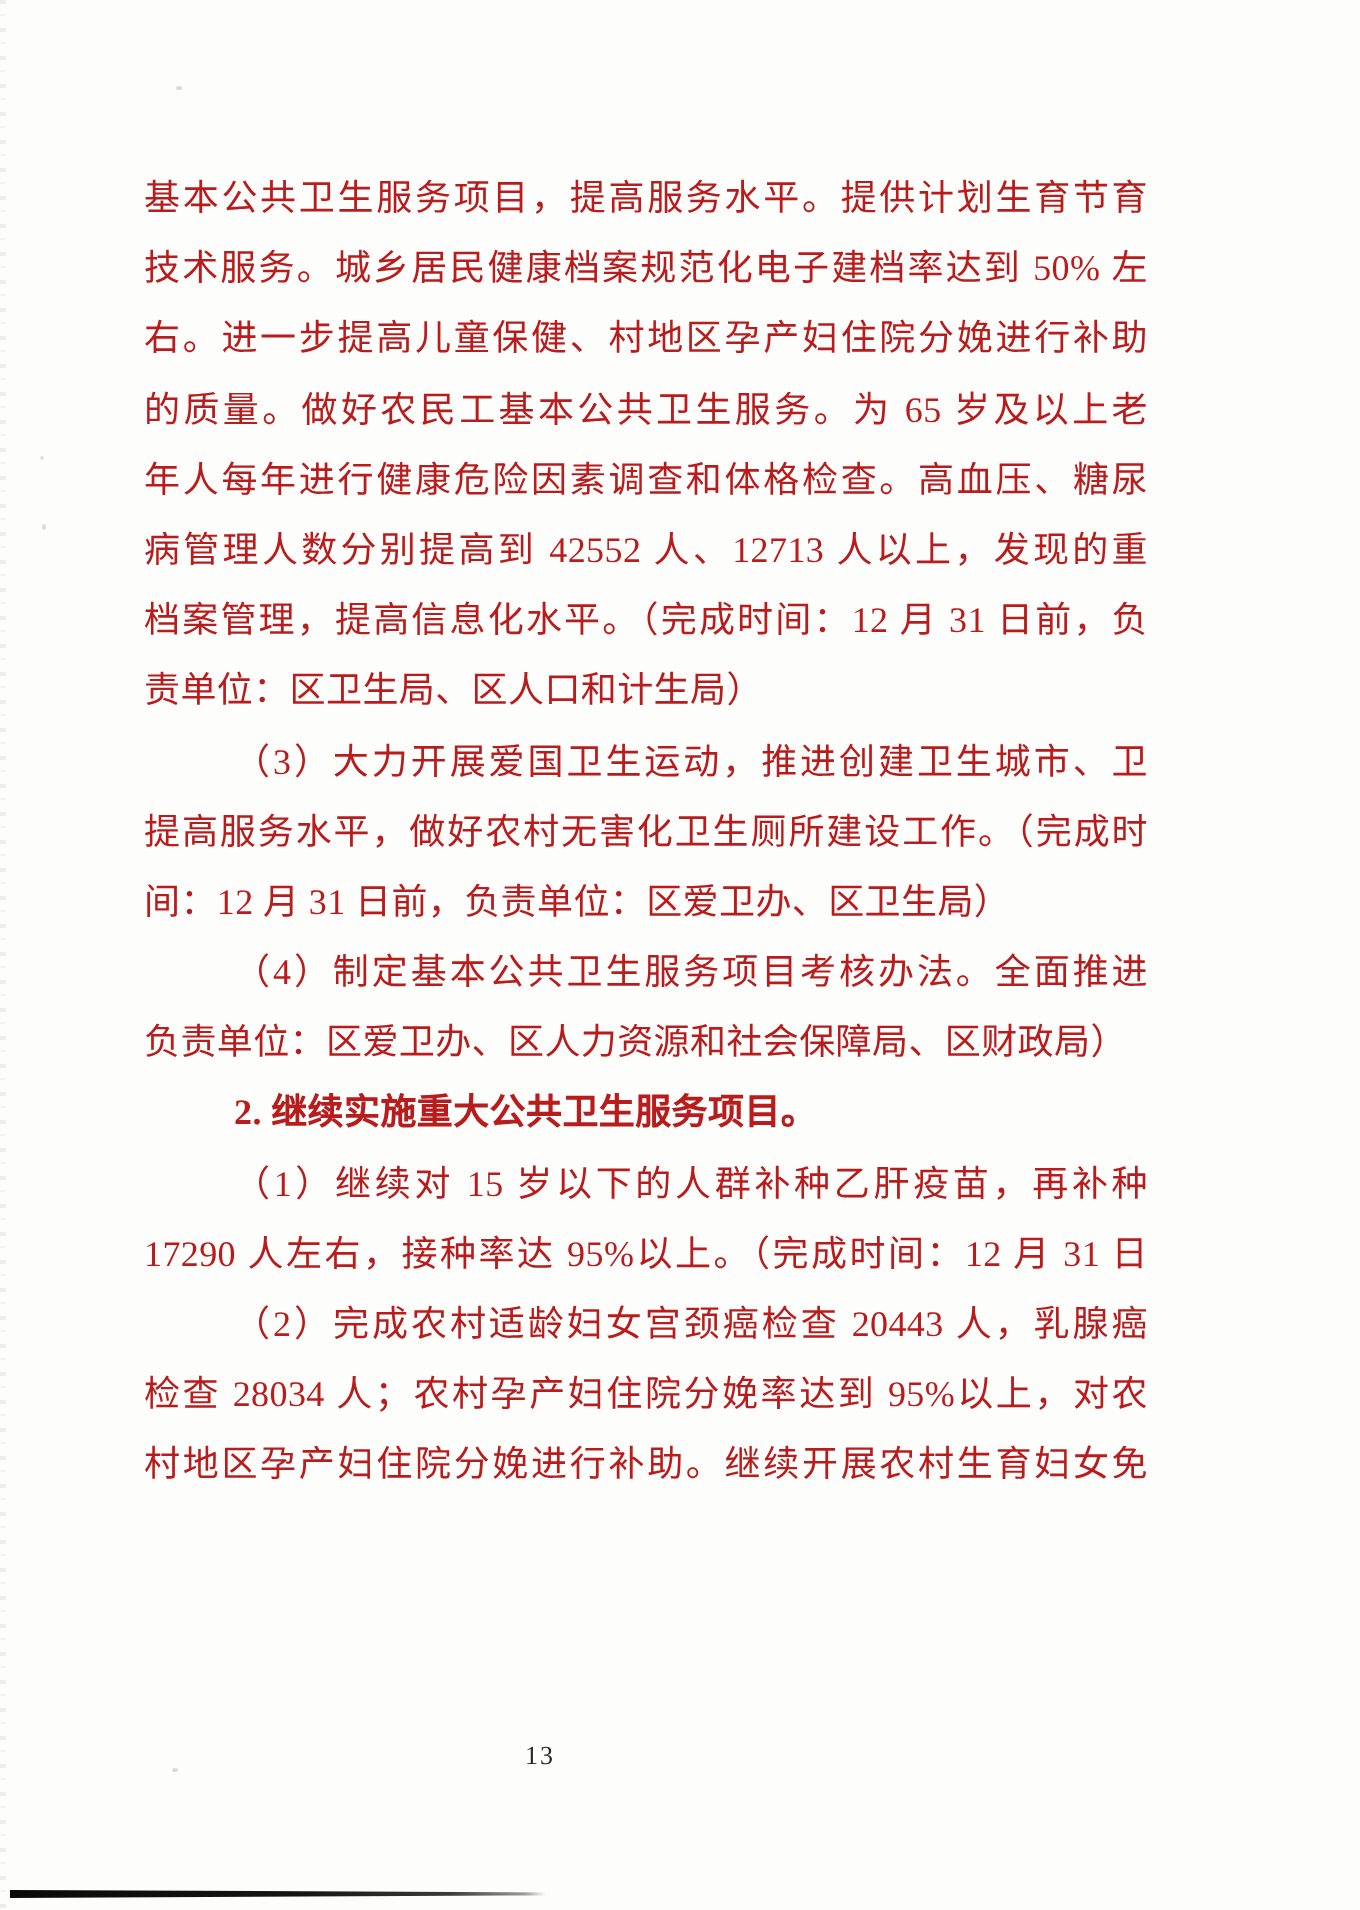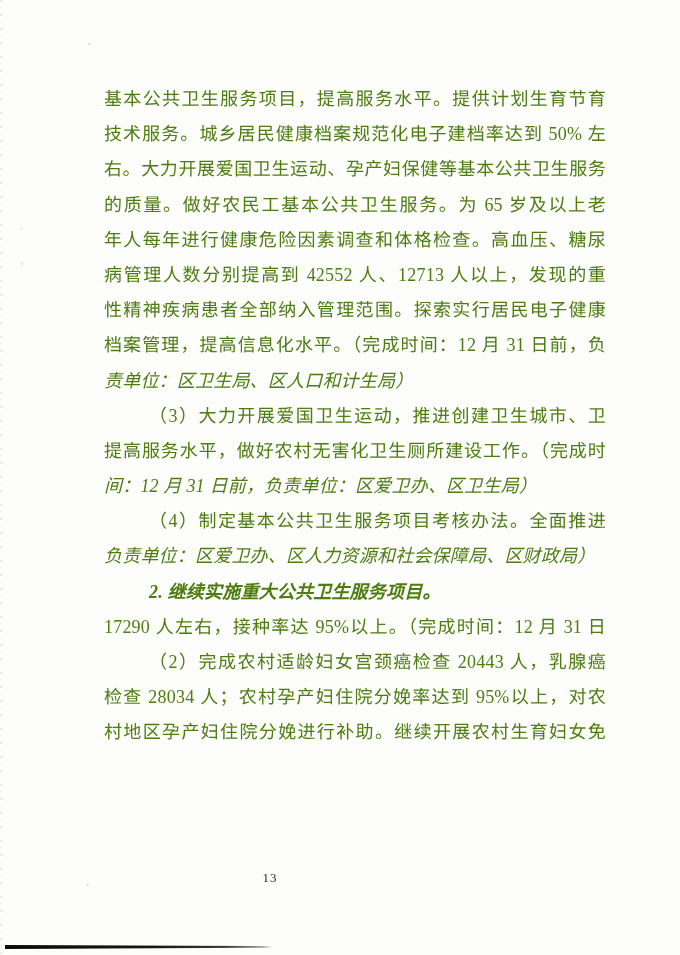--- a/index.html
+++ b/index.html
@@ -35,39 +35,38 @@
     background: rgba(100,100,100,0.45);
     border-radius: 50%;
   }
   .speck.s1 { left: 88px;  top: 43px;  width: 3px; height: 2px; opacity:.5; }
   .speck.s2 { left: 20px;  top: 228px; width: 2px; height: 2px; opacity:.4; }
   .speck.s3 { left: 21px;  top: 262px; width: 2px; height: 3px; opacity:.45; }
   .speck.s4 { left: 86px;  top: 884px; width: 3px; height: 2px; opacity:.5; }
 
   .text-block {
     position: absolute;
-    left: 104px;
+    left: 72px;
     top: 82px;
     width: 502px;
     font-size: 18px;
     letter-spacing: 0.2px;
     line-height: 35.2px;
-    color: #4d7c0f;
+    color: #b91c1c;
     text-rendering: optimizeLegibility;
   }
   .line {
     height: 35.2px;
     white-space: normal;
     text-align: justify;
     text-align-last: justify;
   }
   .line.end {
     text-align: center;
     text-align-last: left;
-    font-style: italic;
   }
   .line.ind {
     text-indent: 2.5em;
   }
   .line.bold {
     font-weight: bold;
   }
 
   .page-number {
     position: absolute;
@@ -98,33 +97,33 @@
 
   <div class="scan-noise"></div>
   <div class="speck s1"></div>
   <div class="speck s2"></div>
   <div class="speck s3"></div>
   <div class="speck s4"></div>
 
   <div class="text-block">
     <div class="line">基本公共卫生服务项目，提高服务水平。提供计划生育节育</div>
     <div class="line">技术服务。城乡居民健康档案规范化电子建档率达到 50% 左</div>
-    <div class="line">右。大力开展爱国卫生运动、孕产妇保健等基本公共卫生服务</div>
+    <div class="line">右。进一步提高儿童保健、村地区孕产妇住院分娩进行补助</div>
     <div class="line">的质量。做好农民工基本公共卫生服务。为 65 岁及以上老</div>
     <div class="line">年人每年进行健康危险因素调查和体格检查。高血压、糖尿</div>
     <div class="line">病管理人数分别提高到 42552 人、12713 人以上，发现的重</div>
-    <div class="line">性精神疾病患者全部纳入管理范围。探索实行居民电子健康</div>
     <div class="line">档案管理，提高信息化水平。（完成时间：12 月 31 日前，负</div>
     <div class="line end">责单位：区卫生局、区人口和计生局）</div>
     <div class="line ind">（3）大力开展爱国卫生运动，推进创建卫生城市、卫</div>
     <div class="line">提高服务水平，做好农村无害化卫生厕所建设工作。（完成时</div>
     <div class="line end">间：12 月 31 日前，负责单位：区爱卫办、区卫生局）</div>
     <div class="line ind">（4）制定基本公共卫生服务项目考核办法。全面推进</div>
     <div class="line end">负责单位：区爱卫办、区人力资源和社会保障局、区财政局）</div>
     <div class="line ind bold end">2. 继续实施重大公共卫生服务项目。</div>
+    <div class="line ind">（1）继续对 15 岁以下的人群补种乙肝疫苗，再补种</div>
     <div class="line">17290 人左右，接种率达 95%以上。（完成时间：12 月 31 日</div>
     <div class="line ind">（2）完成农村适龄妇女宫颈癌检查 20443 人，乳腺癌</div>
     <div class="line">检查 28034 人；农村孕产妇住院分娩率达到 95%以上，对农</div>
     <div class="line">村地区孕产妇住院分娩进行补助。继续开展农村生育妇女免</div>
   </div>
 
   <div class="page-number">13</div>
 
   <div class="artifact-line"></div>
 

